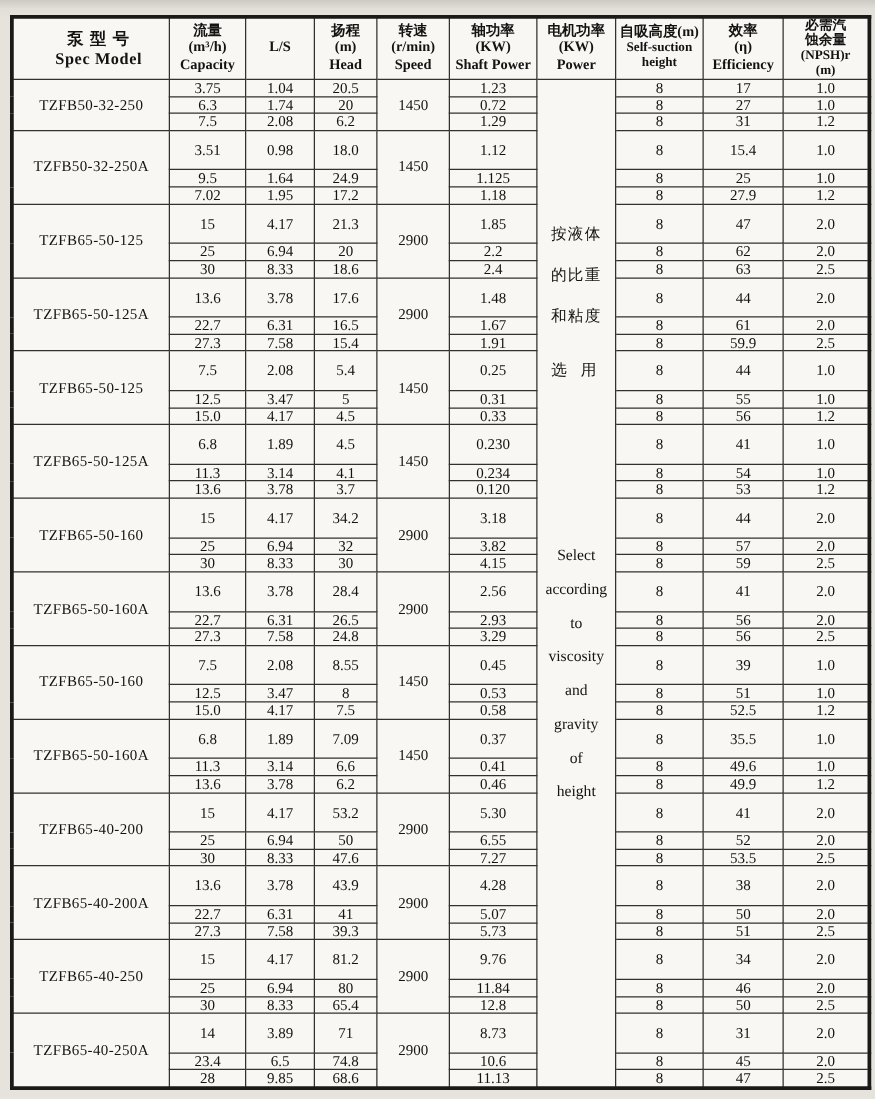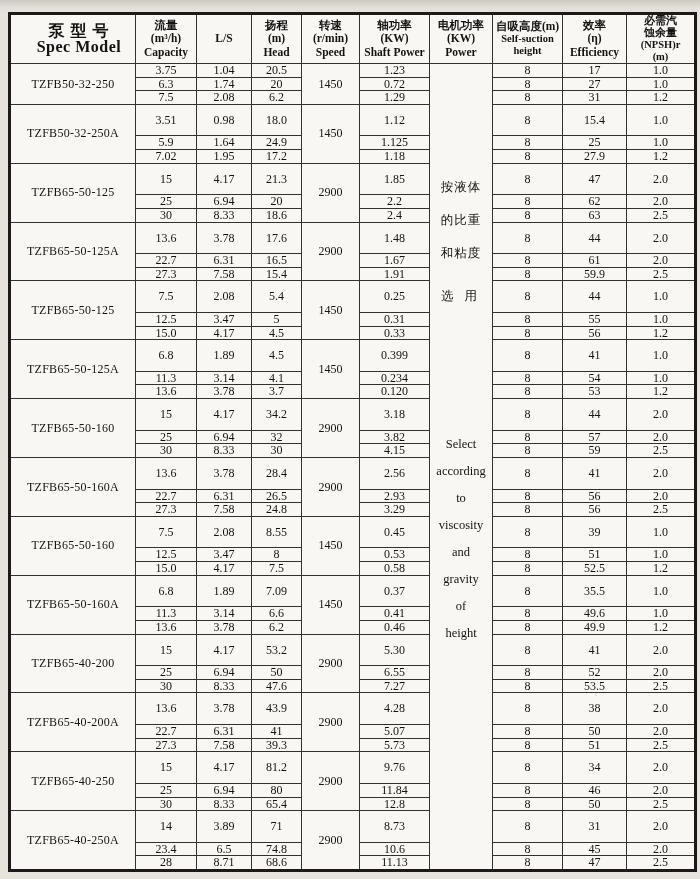--- a/index.html
+++ b/index.html
@@ -19,21 +19,21 @@
   th,td{
     border:1.4px solid #34312d;
     padding:0;margin:0;
     text-align:center;vertical-align:middle;
     color:#141312;
     font-size:12px;line-height:1.05;
     overflow:hidden;white-space:nowrap;
   }
   thead tr{height:50px;}
   .hl{font-size:11.5px;line-height:13.5px;}
-  th.h-model .hl{font-size:16px;line-height:16px;letter-spacing:1px;margin-left:12px;}
+  th.h-model .hl{font-size:13px;line-height:16px;letter-spacing:1px;margin-left:12px;}
   th.h-model .hl.en{letter-spacing:0.5px;}
   th.h-suction .hl{font-size:10.5px;line-height:12.5px;}
   th.h-suction .hl.cn{font-size:11.5px;}
   th.h-npsh .hl{font-size:10.5px;line-height:11.8px;}
   th.h-npsh .hl.cn{font-size:11px;}
   td.model{font-size:12px;letter-spacing:0.3px;}
   td.motor{vertical-align:top;}
   .motor-wrap{position:relative;height:805px;width:100%;}
   .cn-block{position:absolute;top:107px;left:0;right:0;}
   .cnl{line-height:33px;font-size:12.5px;letter-spacing:1px;}
@@ -165,21 +165,21 @@
           <td>3.51</td>
           <td>0.98</td>
           <td>18.0</td>
           <td rowspan="3">1450</td>
           <td>1.12</td>
           <td>8</td>
           <td>15.4</td>
           <td>1.0</td>
         </tr>
         <tr>
-          <td>5.9</td>
+          <td>9.5</td>
           <td>1.64</td>
           <td>24.9</td>
           <td>1.125</td>
           <td>8</td>
           <td>25</td>
           <td>1.0</td>
         </tr>
         <tr>
           <td>7.02</td>
           <td>1.95</td>
@@ -275,21 +275,21 @@
           <td>8</td>
           <td>56</td>
           <td>1.2</td>
         </tr>
         <tr>
           <td class="model" rowspan="3">TZFB65-50-125A</td>
           <td>6.8</td>
           <td>1.89</td>
           <td>4.5</td>
           <td rowspan="3">1450</td>
-          <td>0.399</td>
+          <td>0.230</td>
           <td>8</td>
           <td>41</td>
           <td>1.0</td>
         </tr>
         <tr>
           <td>11.3</td>
           <td>3.14</td>
           <td>4.1</td>
           <td>0.234</td>
           <td>8</td>
@@ -523,21 +523,21 @@
           <td>23.4</td>
           <td>6.5</td>
           <td>74.8</td>
           <td>10.6</td>
           <td>8</td>
           <td>45</td>
           <td>2.0</td>
         </tr>
         <tr>
           <td>28</td>
-          <td>8.71</td>
+          <td>9.85</td>
           <td>68.6</td>
           <td>11.13</td>
           <td>8</td>
           <td>47</td>
           <td>2.5</td>
         </tr>
       </tbody>
   </table>
 </div>
 

